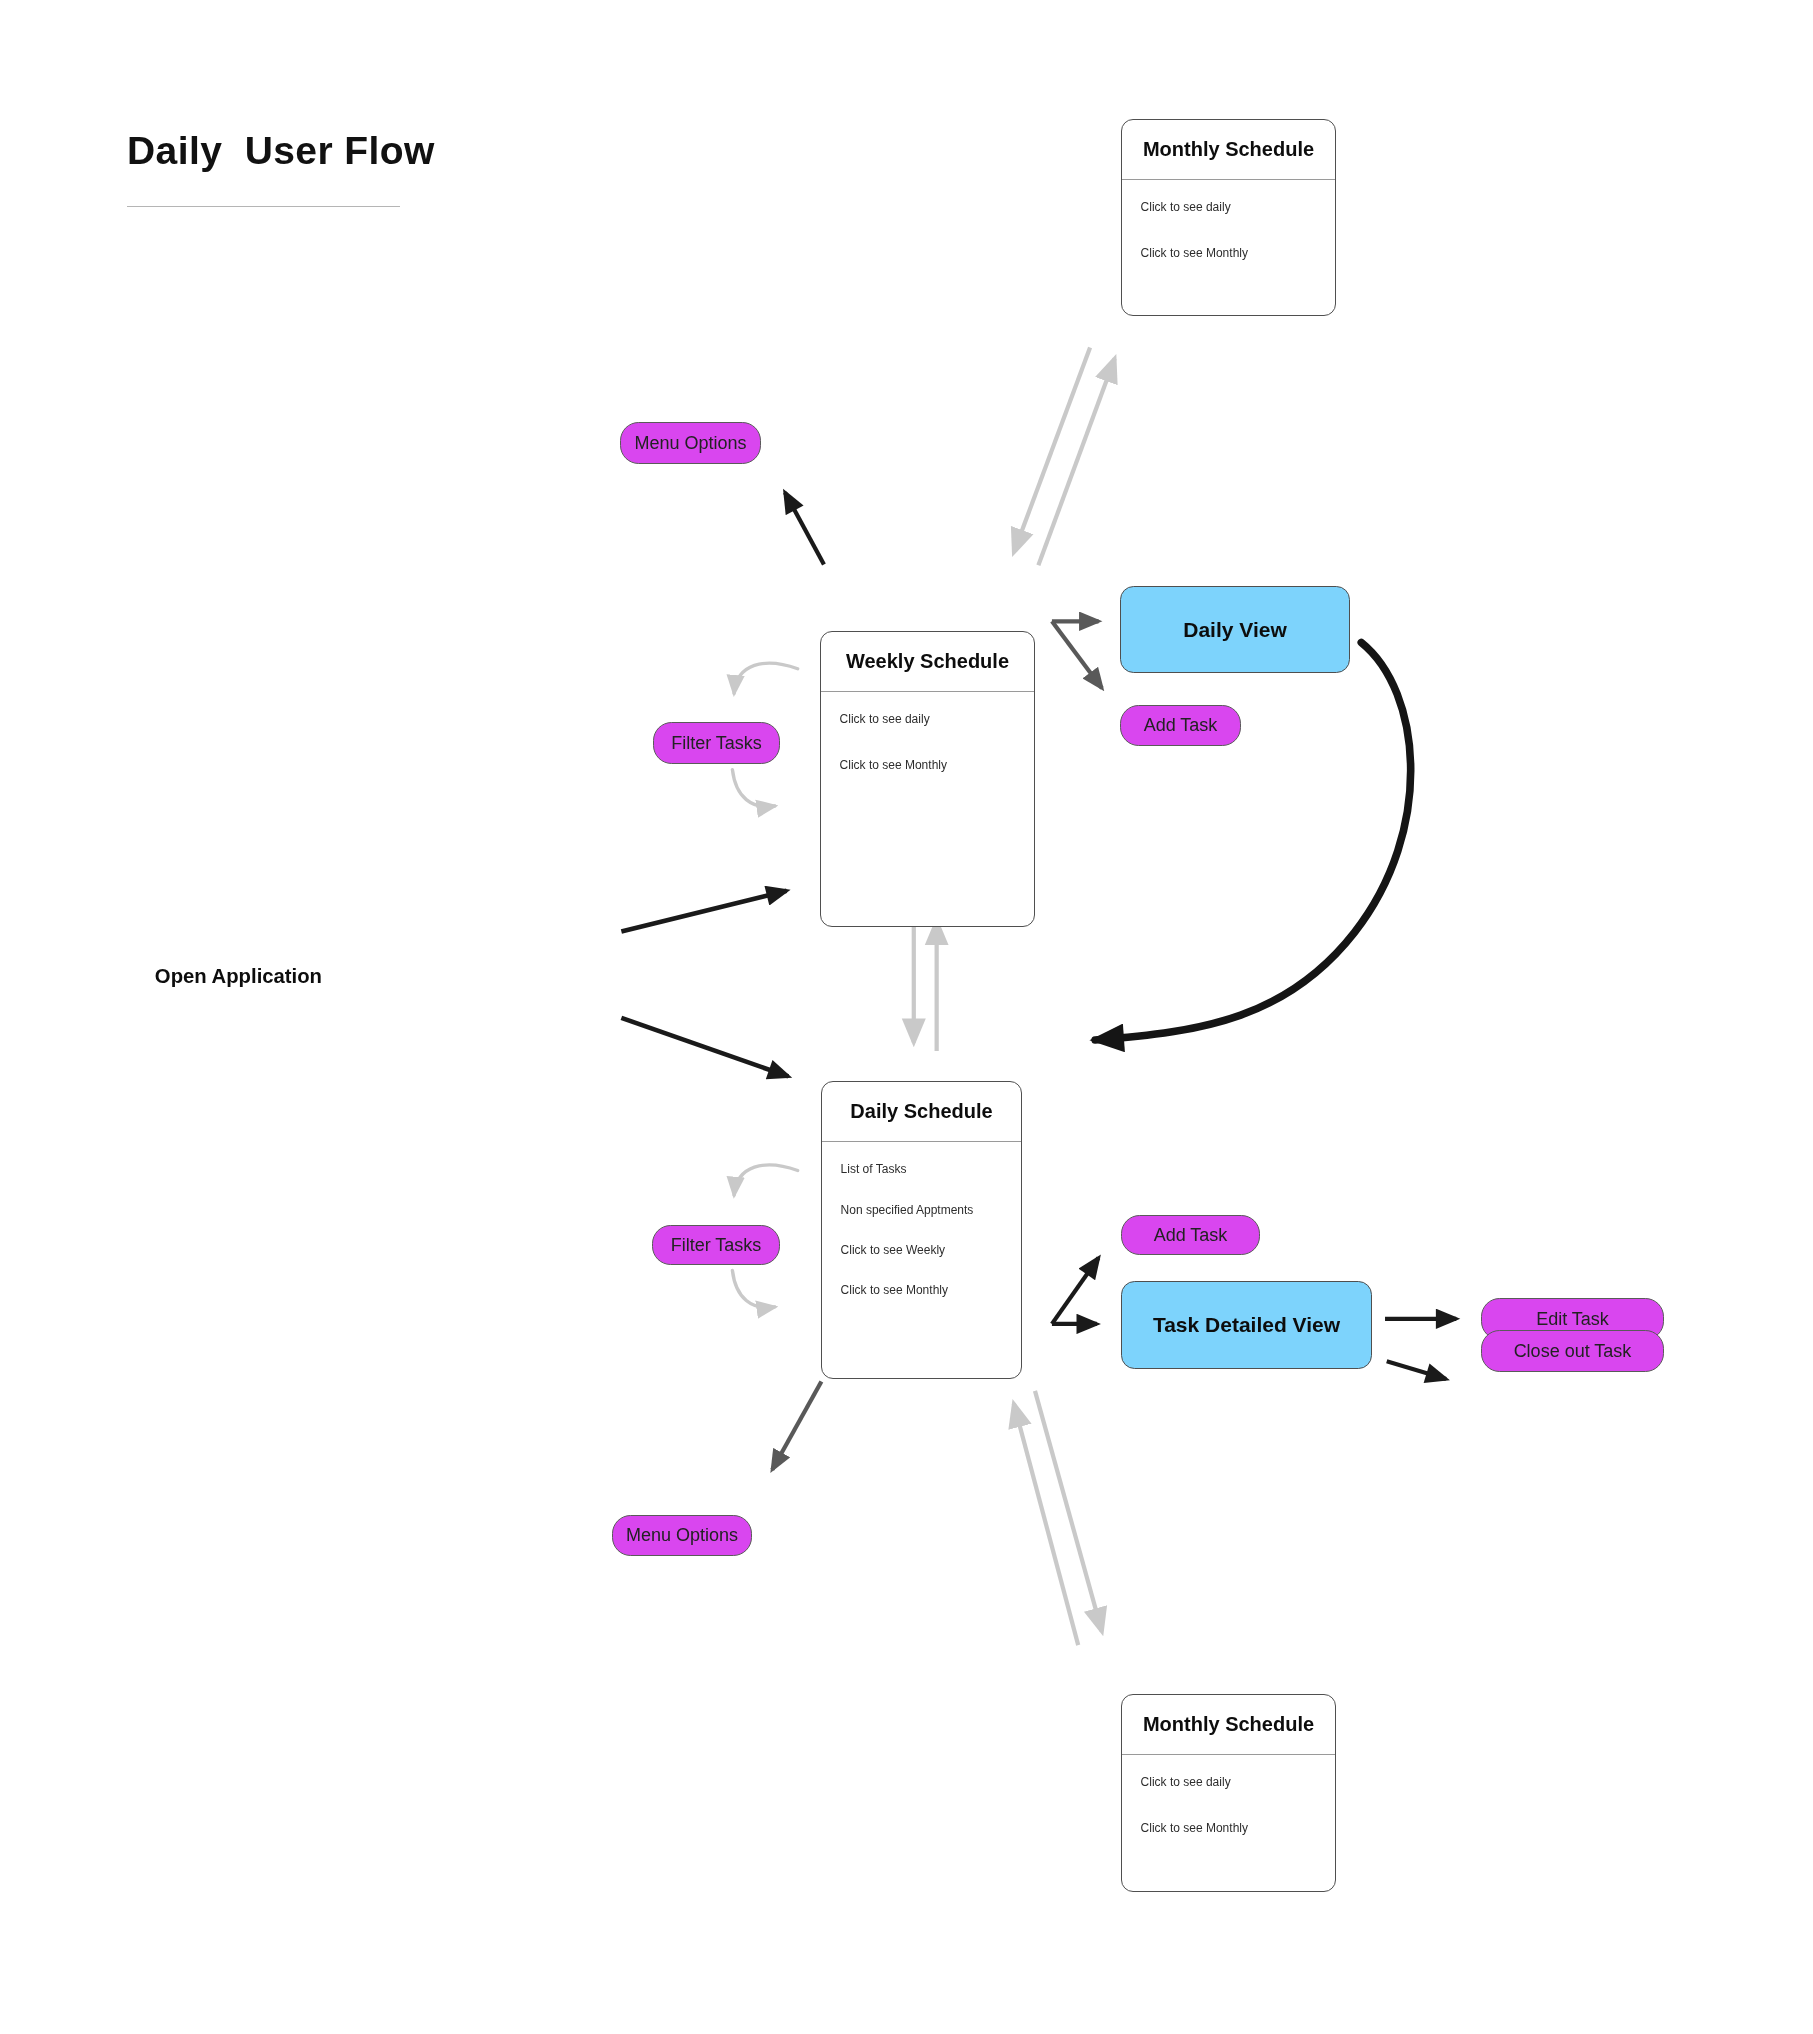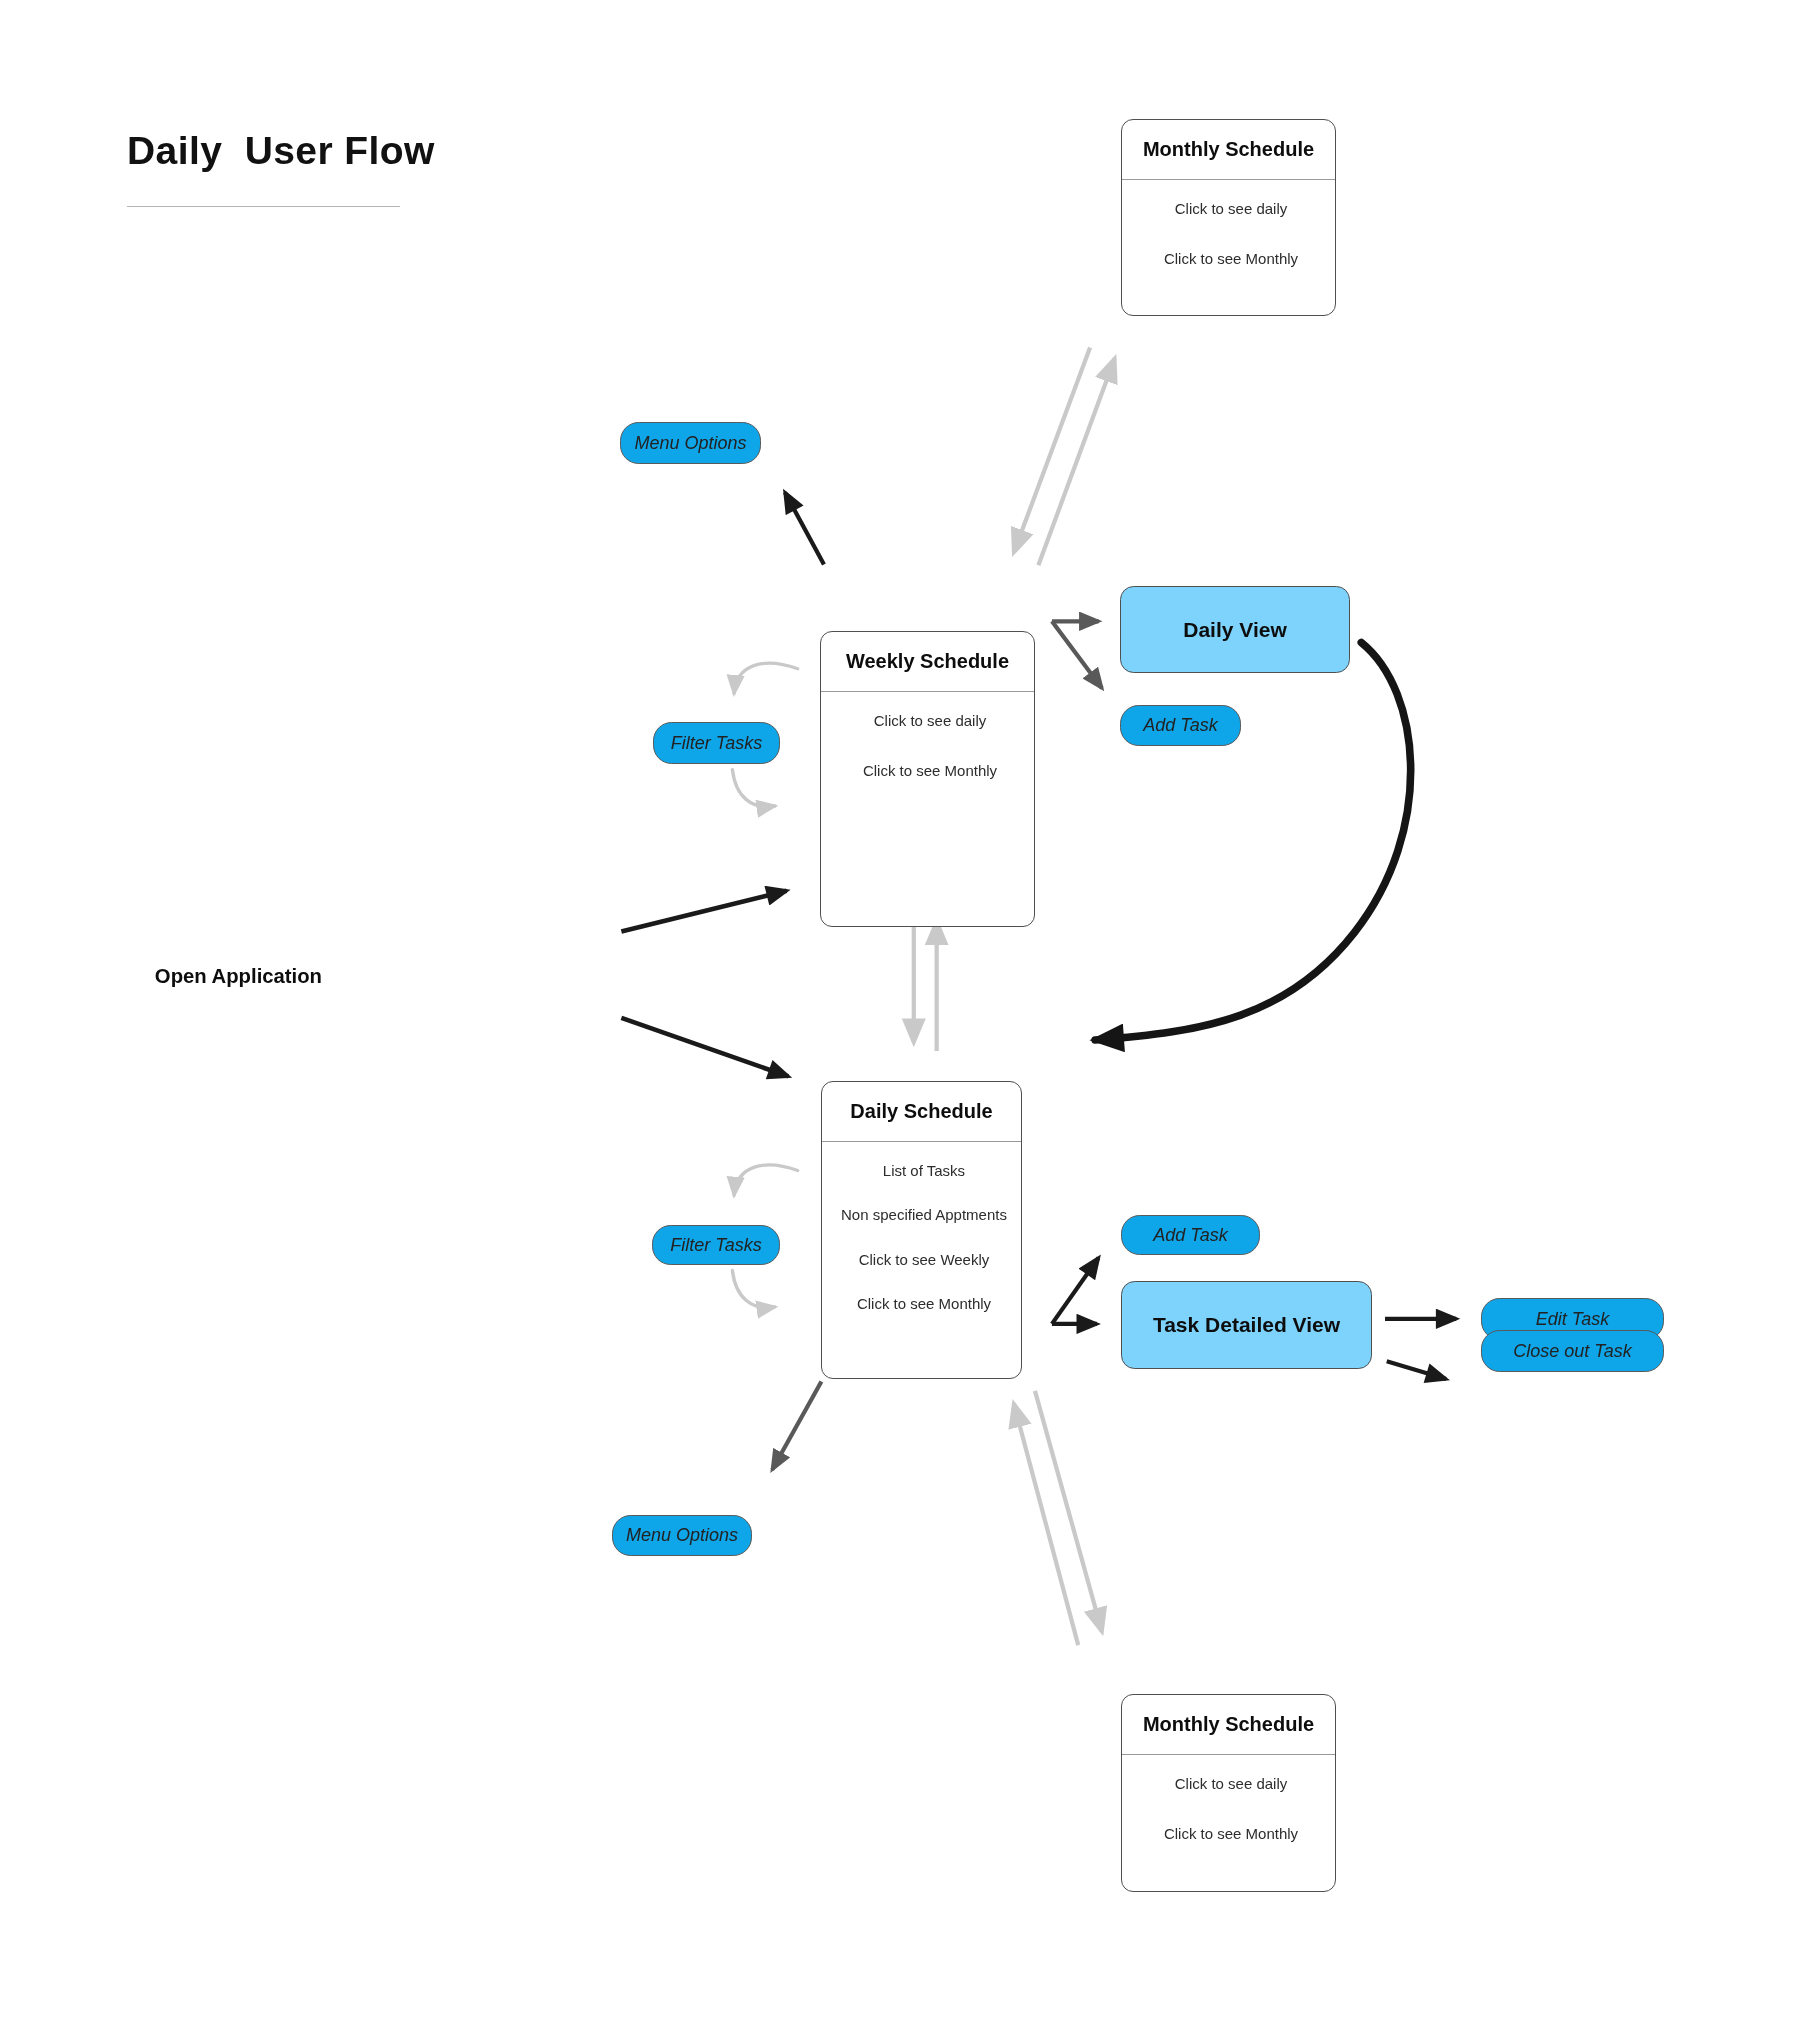--- a/index.html
+++ b/index.html
@@ -48,53 +48,51 @@
     font-size: 20px;
     color: #0d0d0d;
     border-bottom: 0.8px solid #9a9a9a;
     white-space: nowrap;
   }
   .card-body {
     padding: 20.3px 13.6px 20.3px 18.6px;
     display: flex;
     flex-direction: column;
     gap: 30.5px;
-    font-size: 15px;
+    font-size: 12px;
     line-height: 1.25;
     color: #2d2d2d;
-    text-align: center;
   }
   .card-body.tight { gap: 25.4px; }
   .boldbox {
     position: absolute;
     background: #7dd3fc;
     border: 1.7px solid #4f4f4f;
     border-radius: 13.6px;
     box-sizing: border-box;
     display: flex;
     align-items: center;
     justify-content: center;
     font-weight: 700;
     font-size: 21px;
     color: #0d0d0d;
     white-space: nowrap;
   }
   .pill {
     position: absolute;
-    background: #0ea5e9;
+    background: #d946ef;
     border: 1.7px solid #5a5a5a;
     border-radius: 18.6px;
     box-sizing: border-box;
     display: flex;
     align-items: center;
     justify-content: center;
     font-size: 18px;
     color: #222;
     white-space: nowrap;
-    font-style: italic;
   }
   .floating-label {
     position: absolute;
     font-weight: 700;
     font-size: 20.3px;
     color: #0d0d0d;
     text-align: center;
     white-space: nowrap;
   }
 </style>

